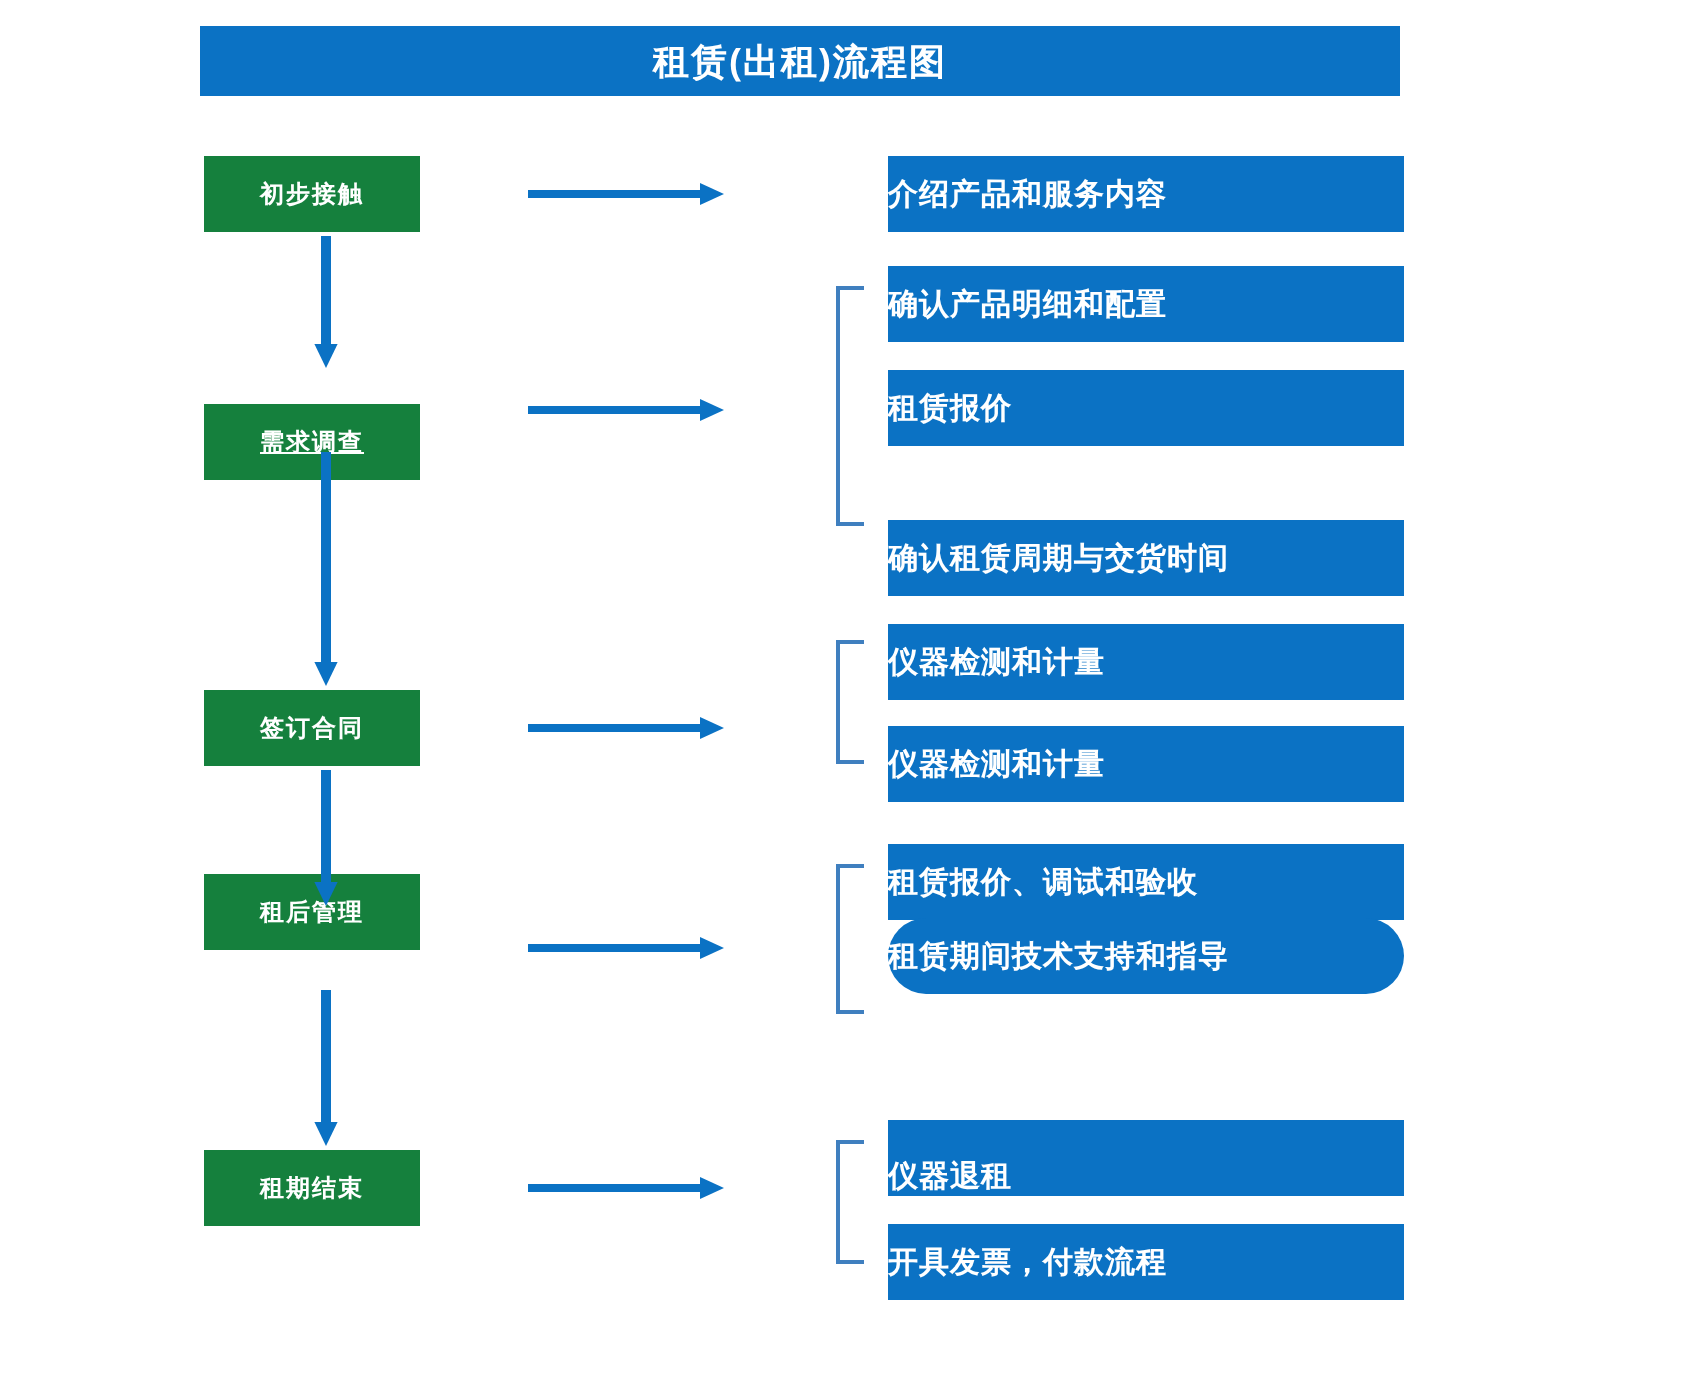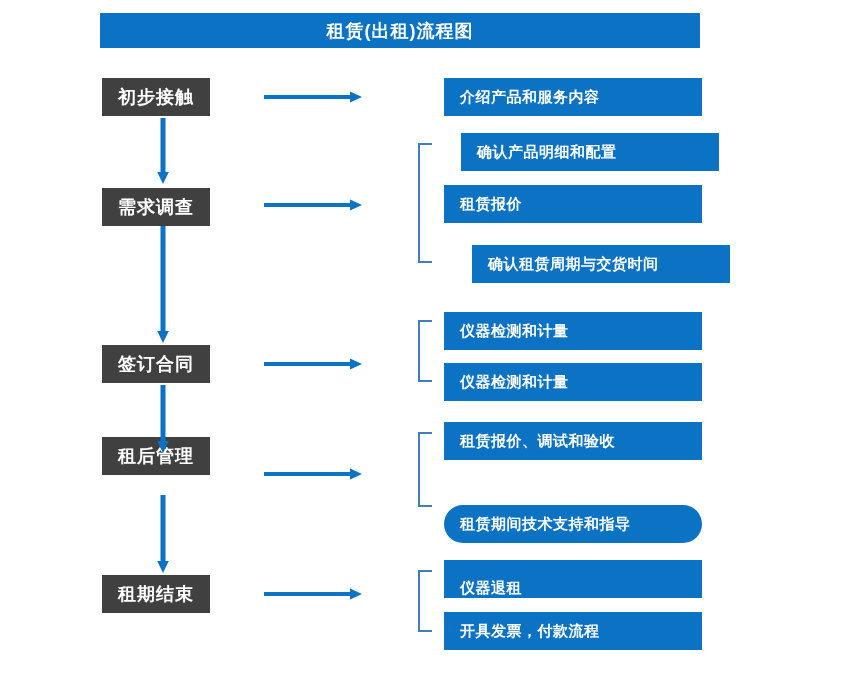--- a/index.html
+++ b/index.html
@@ -31,41 +31,41 @@
     display: flex;
     align-items: center;
     justify-content: center;
     letter-spacing: 1px;
   }
   .stage-box {
     position: absolute;
     left: 102px;
     width: 108px;
     height: 38px;
-    background: #404040;
+    background: #15803d;
     color: #ffffff;
-    font-size: 18px;
+    font-size: 12px;
     font-weight: bold;
     display: flex;
     align-items: center;
     justify-content: center;
     letter-spacing: 1px;
   }
   .detail-box {
     position: absolute;
     left: 444px;
     width: 258px;
     height: 38px;
     background: #0b72c4;
     color: #ffffff;
     font-size: 15px;
     font-weight: bold;
     display: flex;
     align-items: center;
-    padding-left: 16px;
+    padding-left: 0;
     box-sizing: border-box;
     letter-spacing: 0.5px;
   }
   .h-arrow {
     position: absolute;
     left: 264px;
     width: 98px;
     height: 14px;
   }
   .v-arrow {
@@ -87,56 +87,56 @@
 <body>
 
 <div id="flowchart">
 
   <div class="title-bar">租赁(出租)流程图</div>
 
   <div id="stages-layer">
       <div class="stage-box" style="top: 78px;">
         <span>初步接触</span>
       </div>
-      <div class="stage-box" style="top: 188px;">
+      <div class="stage-box" style="top: 202px; text-decoration: underline;">
         <span>需求调查</span>
       </div>
       <div class="stage-box" style="top: 345px;">
         <span>签订合同</span>
       </div>
       <div class="stage-box" style="top: 437px;">
         <span>租后管理</span>
       </div>
       <div class="stage-box" style="top: 575px;">
         <span>租期结束</span>
       </div>
     </div>
   <div id="details-layer">
       <div class="detail-box" style="top: 78px;">
         <span>介绍产品和服务内容</span>
       </div>
-      <div class="detail-box" style="top: 133px; margin-left: 17px;">
+      <div class="detail-box" style="top: 133px;">
         <span>确认产品明细和配置</span>
       </div>
       <div class="detail-box" style="top: 185px;">
         <span>租赁报价</span>
       </div>
-      <div class="detail-box" style="top: 245px; margin-left: 28px;">
+      <div class="detail-box" style="top: 260px;">
         <span>确认租赁周期与交货时间</span>
       </div>
       <div class="detail-box" style="top: 312px;">
         <span>仪器检测和计量</span>
       </div>
       <div class="detail-box" style="top: 363px;">
         <span>仪器检测和计量</span>
       </div>
       <div class="detail-box" style="top: 422px;">
         <span>租赁报价、调试和验收</span>
       </div>
-      <div class="detail-box" style="top: 505px; border-radius: 19px;">
+      <div class="detail-box" style="top: 459px; border-radius: 19px;">
         <span>租赁期间技术支持和指导</span>
       </div>
       <div class="detail-box" style="top: 560px; align-items: flex-end;">
         <span>仪器退租</span>
       </div>
       <div class="detail-box" style="top: 612px;">
         <span>开具发票，付款流程</span>
       </div>
     </div>
   <div id="arrows-layer">

